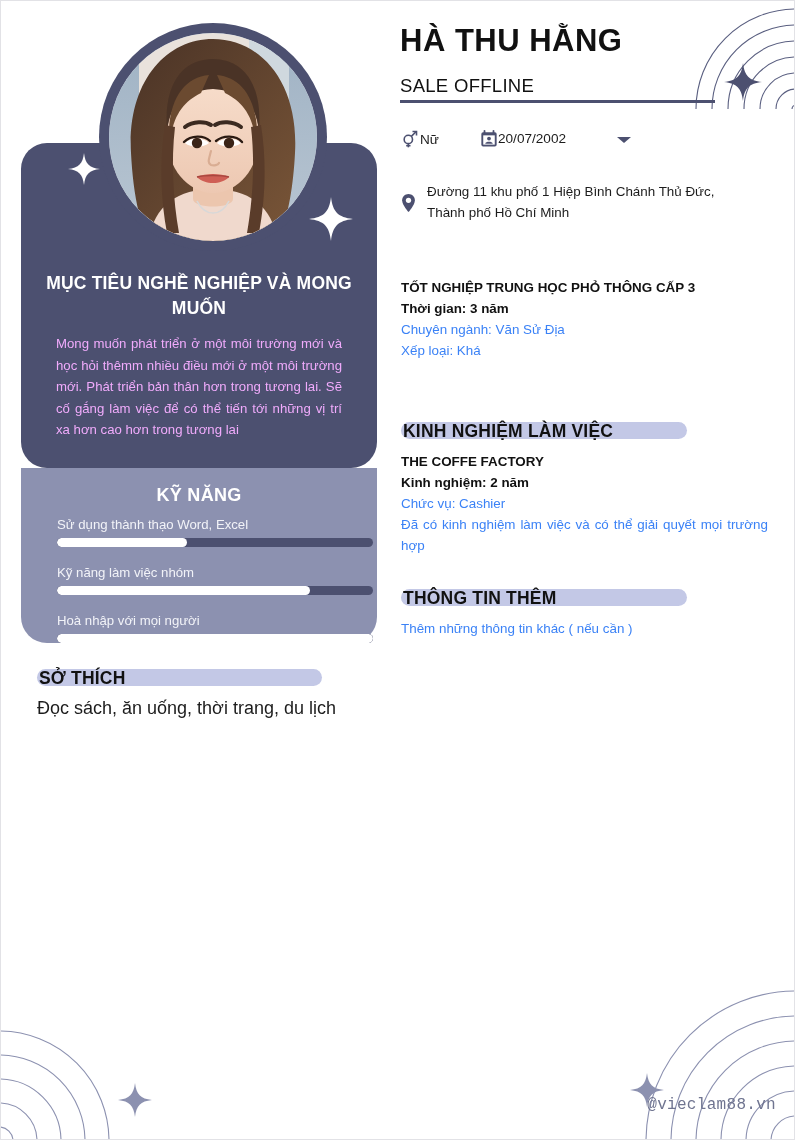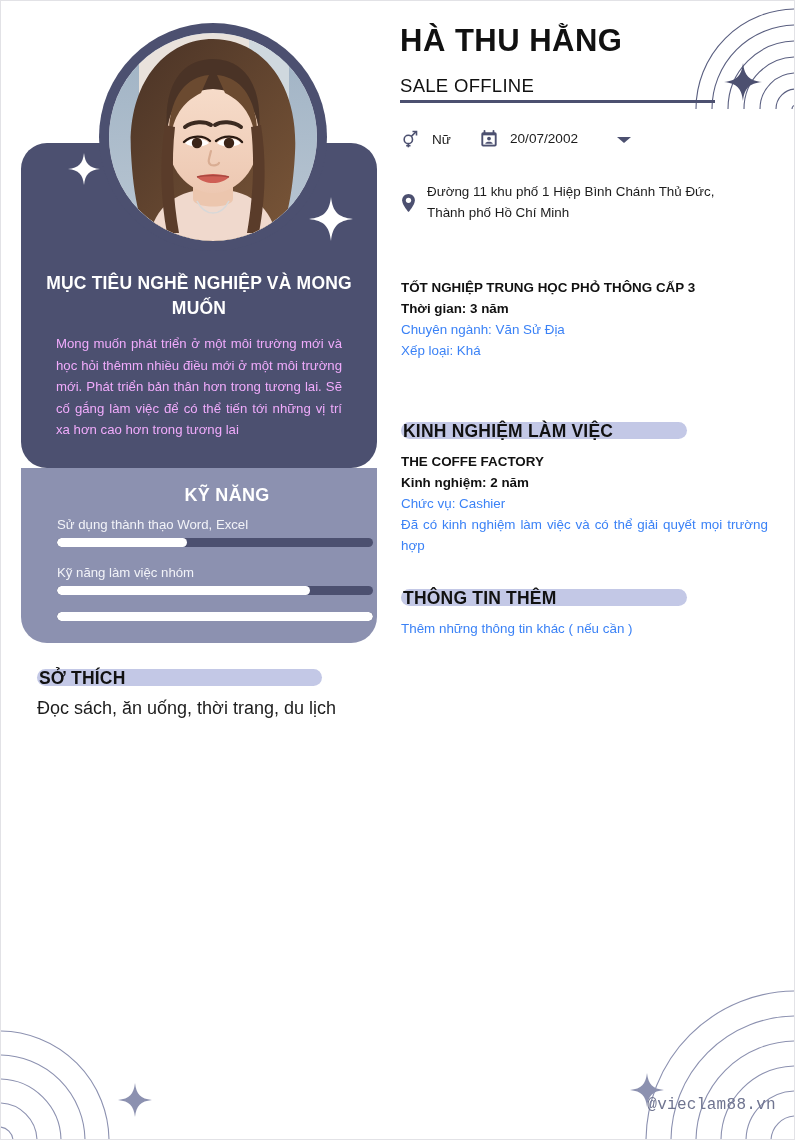--- a/index.html
+++ b/index.html
@@ -65,21 +65,21 @@
   .sparkle{position:absolute;color:#fff;z-index:4;}
 
   .skills{
     position:absolute;left:0;top:467px;width:356px;height:175px;
     background:#8c91b0;
     border-radius:0 0 26px 26px;
     z-index:1;
   }
   .skills-title{
     position:absolute;left:0;top:17px;width:356px;text-align:center;
-    color:#ffffff;font-weight:bold;font-size:18px;letter-spacing:.3px;margin-left:28px;
+    color:#ffffff;font-weight:bold;font-size:18px;letter-spacing:.3px;
   }
   .skill-row{position:absolute;left:36px;width:316px;}
   .skill-label{
     color:#f2f3f8;font-size:13.2px;line-height:18px;margin-bottom:4px;
   }
   .bar{
     width:316px;height:9px;border-radius:5px;background:#4c5070;
     overflow:hidden;
   }
   .bar-fill{height:9px;border-radius:5px;background:#ffffff;}
@@ -109,21 +109,21 @@
     line-height:36px;white-space:nowrap;
   }
   .role{
     position:absolute;left:0;top:74px;
     font-size:18.5px;font-weight:normal;color:#111;letter-spacing:.3px;
   }
   .rule{
     position:absolute;left:0;top:99px;width:315px;height:3px;background:#4c5070;
   }
   .meta-row{position:absolute;left:0;top:128px;width:340px;height:26px;}
-  .meta-item{position:absolute;display:flex;align-items:center;gap:12px;}
+  .meta-item{position:absolute;display:flex;align-items:center;gap:0;}
   .meta-text{font-size:13.6px;color:#1c1c1c;}
   .icon{display:inline-flex;align-items:center;justify-content:center;}
   .addr{
     position:absolute;left:0;top:180px;width:340px;
     display:flex;gap:10px;
   }
   .addr-text{font-size:13.4px;color:#1c1c1c;line-height:21px;}
 
   .sec{position:absolute;left:1px;width:345px;}
   .sec-body{margin-top:8px;}
@@ -288,20 +288,21 @@
       </div>
 
       <div class="skill-row" style="top:96px;">
         <div class="skill-label">Kỹ năng làm việc nhóm</div>
         <div class="bar">
           <div class="bar-fill" style="width:80%"></div>
         </div>
       </div>
 
       <div class="skill-row" style="top:144px;">
+        <div class="skill-label">Hoà nhập với mọi người</div>
         <div class="bar">
           <div class="bar-fill" style="width:100%"></div>
         </div>
       </div>
     </div>
   </div>
 
   <div class="hobby">
     <div class="hl-title">
       <span class="hl-bar" style="width:285px;top:3px;"></span>

